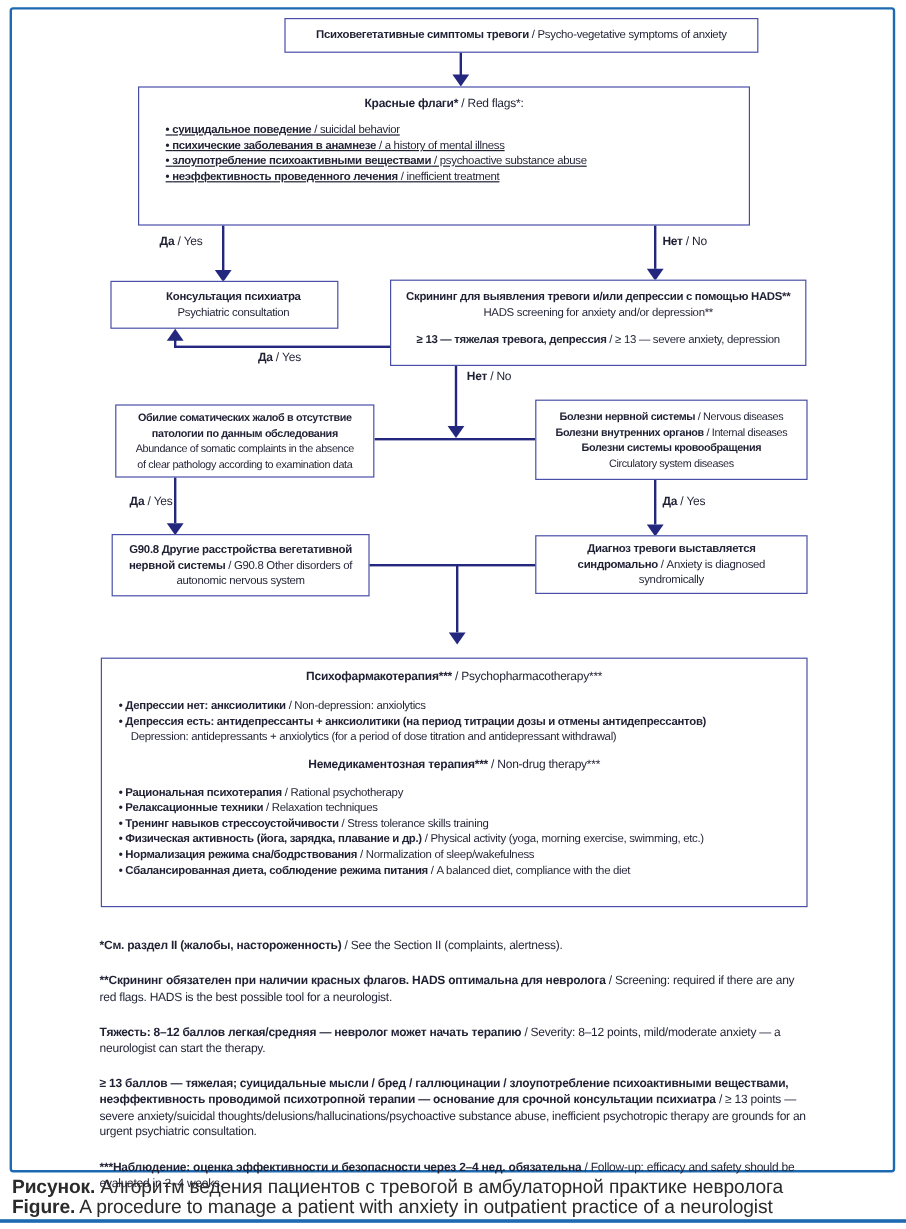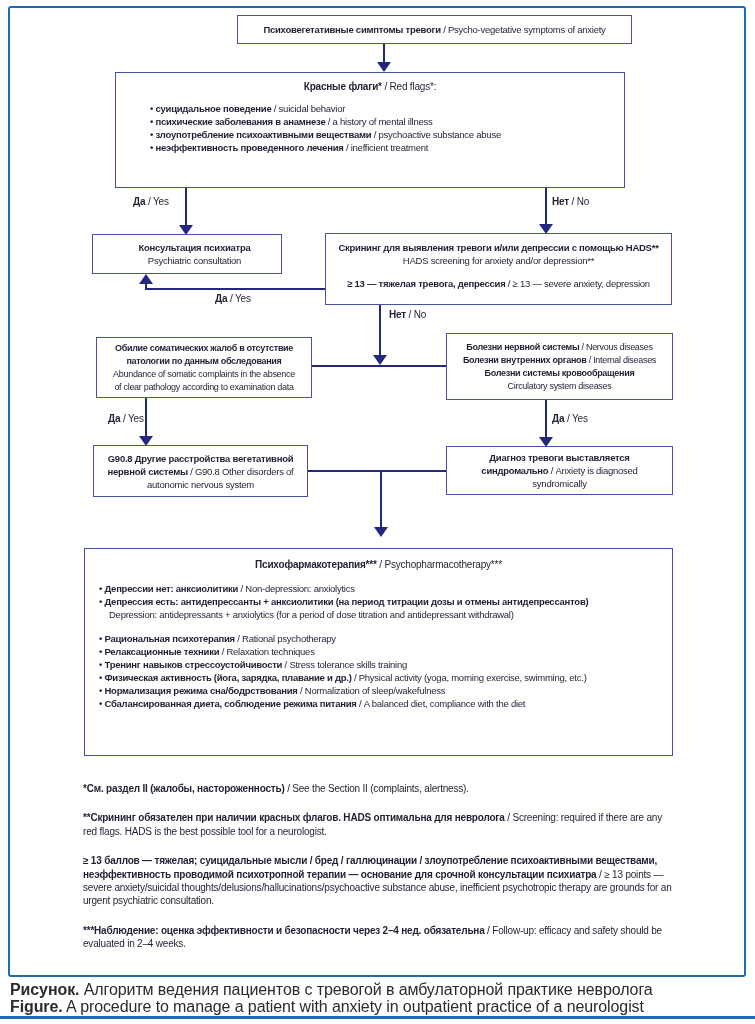--- a/index.html
+++ b/index.html
@@ -39,21 +39,21 @@
 
   <div class="box cbox" style="left:237px;top:15px;width:395px;height:29px;">
     <div class="f95"><b>Психовегетативные симптомы тревоги</b><span> / Psycho-vegetative symptoms of anxiety</span></div>
   </div>
 
   <div class="vline" style="left:383px;top:44px;height:19px;"></div>
   <div class="arrd" style="left:377px;top:62px;"></div>
 
   <div class="box" style="left:115px;top:72px;width:510px;height:116px;padding:8px 14px;">
     <div class="title-line"><b>Красные флаги*</b><span> / Red flags*:</span></div>
-    <div class="list f95" style="margin:10px 0 0 20px;">
+    <div class="list f95" style="margin:10px 0 0 8px;text-decoration:underline;">
       <div class="li"><b>суицидальное поведение</b><span> / suicidal behavior</span></div>
       <div class="li"><b>психические заболевания в анамнезе</b><span> / a history of mental illness</span></div>
       <div class="li"><b>злоупотребление психоактивными веществами</b><span> / psychoactive substance abuse</span></div>
       <div class="li"><b>неэффективность проведенного лечения</b><span> / inefficient treatment</span></div>
     </div>
   </div>
 
   <div class="lbl" style="left:133px;top:196px;"><b>Да</b><span> / Yes</span></div>
   <div class="vline" style="left:185px;top:188px;height:37px;"></div>
   <div class="arrd" style="left:179px;top:225px;"></div>
@@ -117,33 +117,35 @@
   <div class="vline" style="left:380px;top:470px;height:57px;"></div>
   <div class="arrd" style="left:374px;top:527px;"></div>
 
   <div class="box" style="left:84px;top:548px;width:589px;height:208px;padding:10px 14px 8px;">
     <div class="title-line"><b>Психофармакотерапия***</b><span> / Psychopharmacotherapy***</span></div>
     <div class="list f95" style="margin-top:12px;">
       <div class="li"><b>Депрессии нет: анксиолитики</b><span> / Non-depression: anxiolytics</span></div>
       <div class="li"><b>Депрессия есть: антидепрессанты + анксиолитики (на период титрации дозы и отмены антидепрессантов)</b><span></span></div>
       <div class="cont"><span>Depression: antidepressants + anxiolytics (for a period of dose titration and antidepressant withdrawal)</span></div>
     </div>
+    <div class="title-line" style="margin-top:11px;"><b>Немедикаментозная терапия***</b><span> / Non-drug therapy***</span></div>
     <div class="list f95" style="margin-top:11px;">
       <div class="li"><b>Рациональная психотерапия</b><span> / Rational psychotherapy</span></div>
       <div class="li"><b>Релаксационные техники</b><span> / Relaxation techniques</span></div>
       <div class="li"><b>Тренинг навыков стрессоустойчивости</b><span> / Stress tolerance skills training</span></div>
       <div class="li"><b>Физическая активность (йога, зарядка, плавание и др.)</b><span> / Physical activity (yoga, morning exercise, swimming, etc.)</span></div>
       <div class="li"><b>Нормализация режима сна/бодрствования</b><span> / Normalization of sleep/wakefulness</span></div>
       <div class="li"><b>Сбалансированная диета, соблюдение режима питания</b><span> / A balanced diet, compliance with the diet</span></div>
     </div>
   </div>
 
   <div class="footnotes">
     <p class="fn"><b>*См. раздел II (жалобы, настороженность)</b><span> / See the Section II (complaints, alertness).</span></p>
     <p class="fn"><b>**Скрининг обязателен при наличии красных флагов. HADS оптимальна для невролога</b><span> / Screening: required if there are any red flags. HADS is the best possible tool for a neurologist.</span></p>
+    <p class="fn"><b>Тяжесть: 8–12 баллов легкая/средняя — невролог может начать терапию</b><span> / Severity: 8–12 points, mild/moderate anxiety — a neurologist can start the therapy.</span></p>
     <p class="fn"><b>≥ 13 баллов — тяжелая; суицидальные мысли / бред / галлюцинации / злоупотребление психоактивными веществами, неэффективность проводимой психотропной терапии — основание для срочной консультации психиатра</b><span> / ≥ 13 points — severe anxiety/suicidal thoughts/delusions/hallucinations/psychoactive substance abuse, inefficient psychotropic therapy are grounds for an urgent psychiatric consultation.</span></p>
     <p class="fn"><b>***Наблюдение: оценка эффективности и безопасности через 2–4 нед. обязательна</b><span> / Follow-up: efficacy and safety should be evaluated in 2–4 weeks.</span></p>
   </div>
 
   <div class="caption">
     <div><b>Рисунок.</b><span> Алгоритм ведения пациентов с тревогой в амбулаторной практике невролога</span></div>
     <div><b>Figure.</b><span> A procedure to manage a patient with anxiety in outpatient practice of a neurologist</span></div>
   </div>
 
   <div class="botbar"></div>

